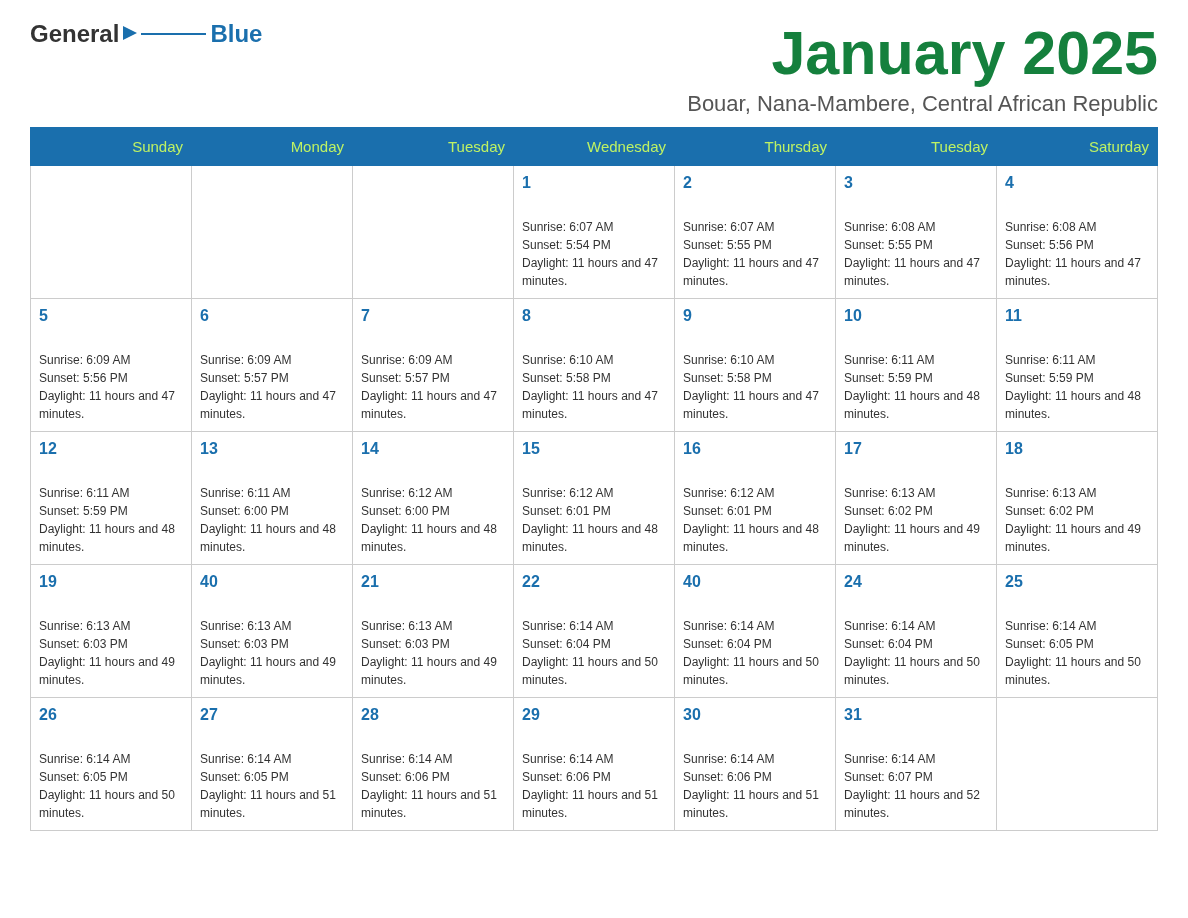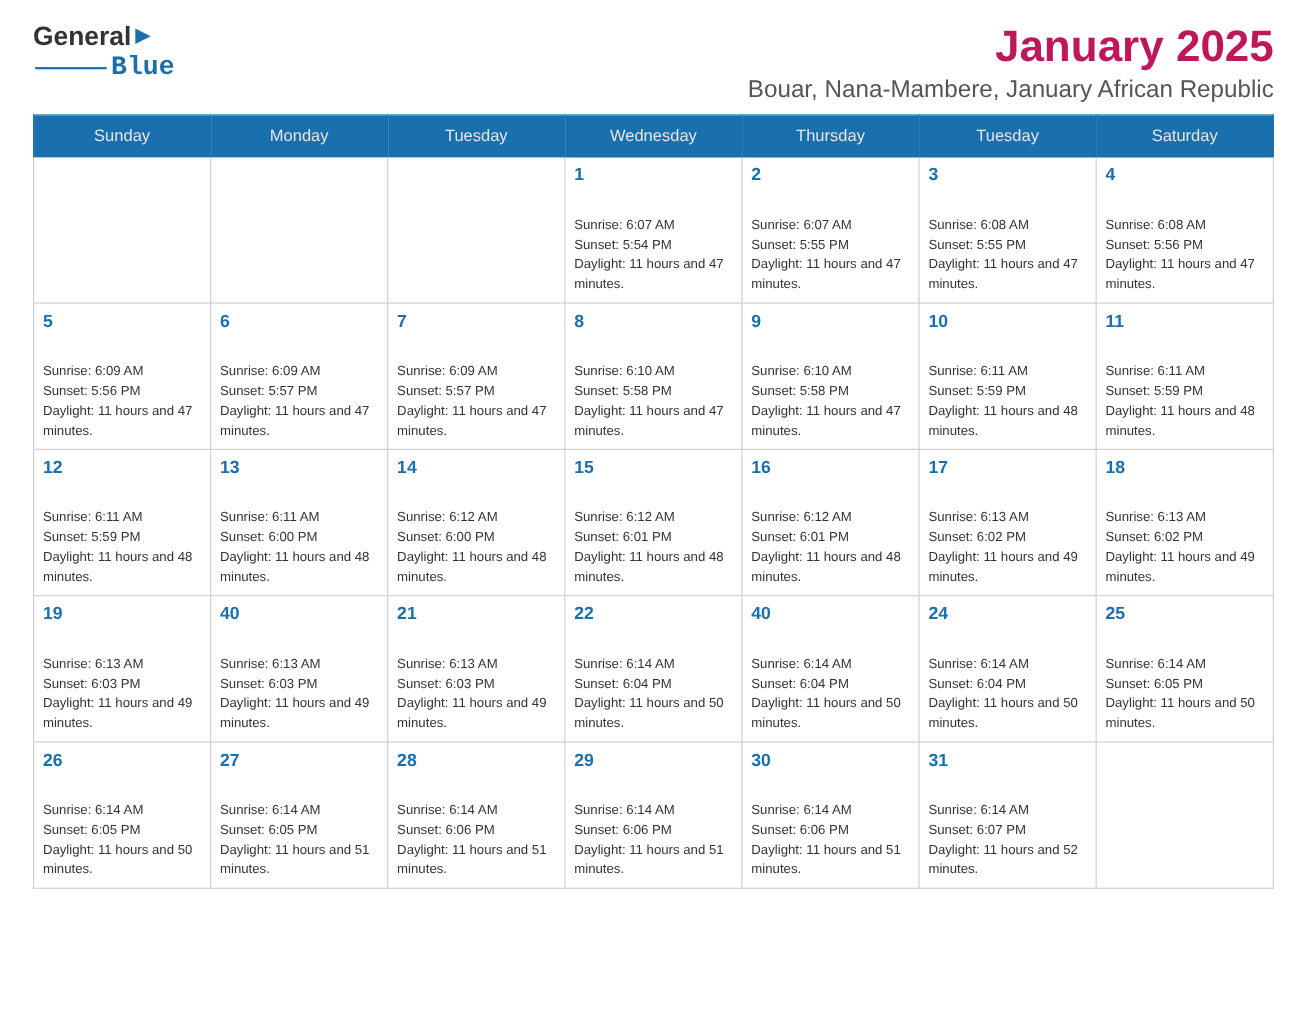--- a/index.html
+++ b/index.html
@@ -11,50 +11,50 @@
       min-height: 918px;
     }
     .header {
       display: flex;
       justify-content: space-between;
       align-items: flex-start;
       margin-bottom: 10px;
     }
     .logo {
       display: flex;
-      flex-direction: column;
+      flex-direction: row;
       align-items: flex-start;
       justify-content: space-between;
     }
     .title-block {
       text-align: right;
     }
     .month-title {
-      font-size: 40px;
+      font-size: 61px;
       font-weight: bold;
-      color: #be185d;
+      color: #15803d;
       line-height: 1.1;
     }
     .location-title {
       font-size: 22px;
       color: #555;
       margin-top: 4px;
     }
     .calendar {
       width: 100%;
       border-collapse: collapse;
       margin-top: 10px;
     }
     .calendar th {
       background-color: #1a6fad;
-      color: #e5e5e5;
+      color: #bef264;
       padding: 10px 8px;
       font-size: 15px;
       font-weight: normal;
-      text-align: center;
+      text-align: right;
       border: 1px solid #1a6fad;
     }
     .calendar td {
       vertical-align: top;
       padding: 8px;
       border: 1px solid #ccc;
       width: 14.28%;
       font-size: 12.5px;
       color: #333;
       min-height: 100px;
@@ -76,21 +76,20 @@
       background: #fff;
     }
     .logo-line1 {
       display: flex;
       align-items: center;
     }
     .logo-line2 {
       display: flex;
       align-items: center;
       margin-left: 2px;
-      font-family: Liberation Mono, monospace;
     }
   </style>
 </head>
 <body>
 
 <div class="header">
   <div class="logo">
     <div class="logo-line1">
       <span style="font-size:24px; font-weight:bold; color:#333;">General</span>
       <span style="display:inline-block; margin-left:2px; margin-top:2px;">
@@ -99,21 +98,21 @@
         </svg>
       </span>
     </div>
     <div class="logo-line2">
       <div style="width:65px; height:2px; background:#1a6fad; margin-right:4px;"></div>
       <span style="font-size:24px; font-weight:bold; color:#1a6fad;">Blue</span>
     </div>
   </div>
   <div class="title-block">
     <div class="month-title">January 2025</div>
-    <div class="location-title">Bouar, Nana-Mambere, January African Republic</div>
+    <div class="location-title">Bouar, Nana-Mambere, Central African Republic</div>
   </div>
 </div>
 
 <table class="calendar">
   <thead>
     <tr>
       <th>Sunday</th>
       <th>Monday</th>
       <th>Tuesday</th>
       <th>Wednesday</th>

